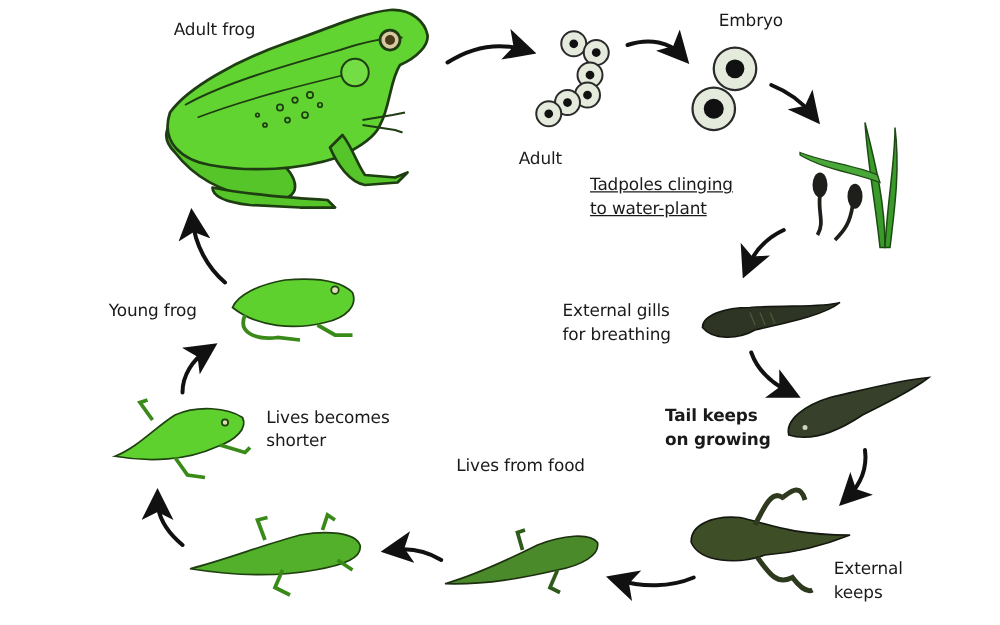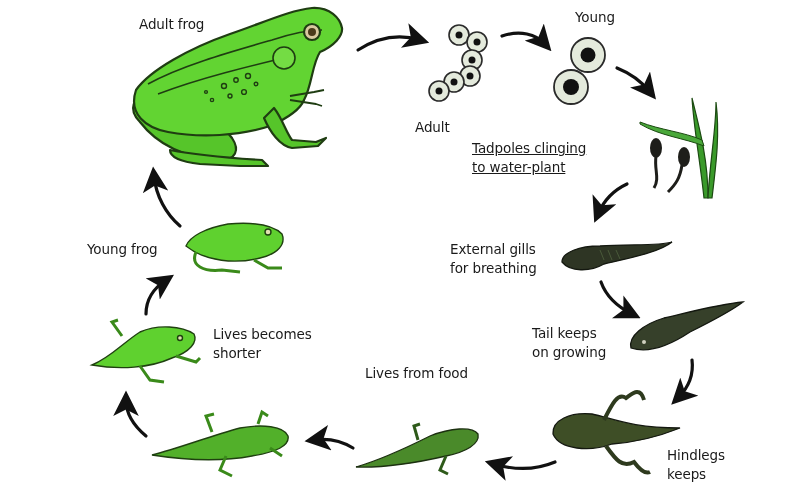--- a/index.html
+++ b/index.html
@@ -132,35 +132,35 @@
     <path d="M555,462 C536,470 514,470 494,464" marker-end="url(#ah)"></path>
     <path d="M353,448 C340,440 328,438 314,440" marker-end="url(#ah)"></path>
     <path d="M146,436 C134,426 126,414 126,400" marker-end="url(#ah)"></path>
     <path d="M146,314 C146,300 154,288 166,280" marker-end="url(#ah)"></path>
     <path d="M180,226 C166,214 156,196 154,176" marker-end="url(#ah)"></path>
   </g>
 </svg>
 
 <div class="label" style="left:139px;top:15px;">Adult frog</div>
 <div class="label" style="left:415px;top:118px;">Adult</div>
-<div class="label" style="left:575px;top:8px;">Young</div>
+<div class="label" style="left:575px;top:8px;">Embryo</div>
 <div class="label" style="left:472px;top:139px;text-decoration:underline;">
   <div>Tadpoles clinging</div>
   <div>to water-plant</div>
 </div>
 <div class="label" style="left:450px;top:240px;">
   <div>External gills</div>
   <div>for breathing</div>
 </div>
-<div class="label" style="left:532px;top:324px;">
+<div class="label" style="left:532px;top:324px;font-weight:bold;">
   <div>Tail keeps</div>
   <div>on growing</div>
 </div>
 <div class="label" style="left:667px;top:446px;">
-  <div>Hindlegs</div>
+  <div>External</div>
   <div>keeps</div>
 </div>
 <div class="label" style="left:365px;top:364px;">
   <div>Lives from food</div>
 </div>
 <div class="label" style="left:213px;top:325px;">
   <div>Lives becomes</div>
   <div>shorter</div>
 </div>
 <div class="label" style="left:87px;top:240px;">Young frog</div>

